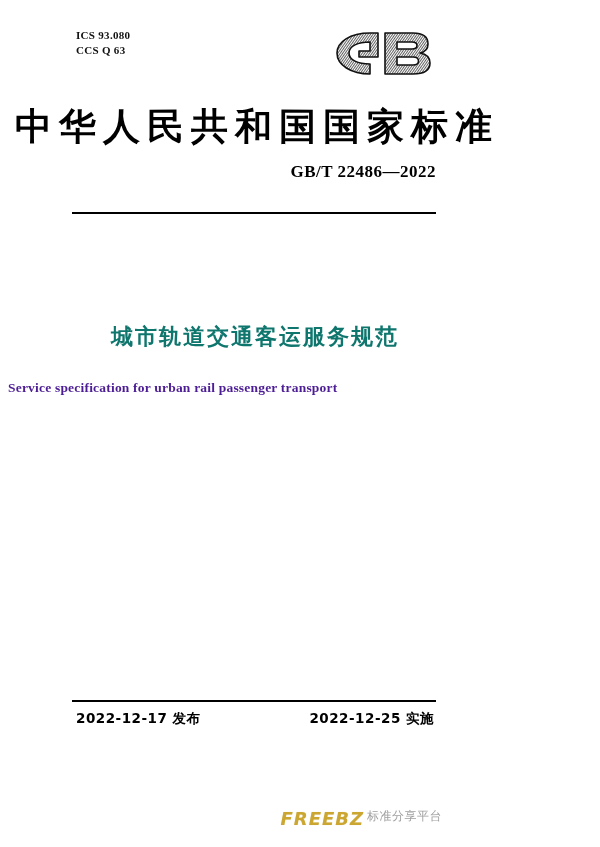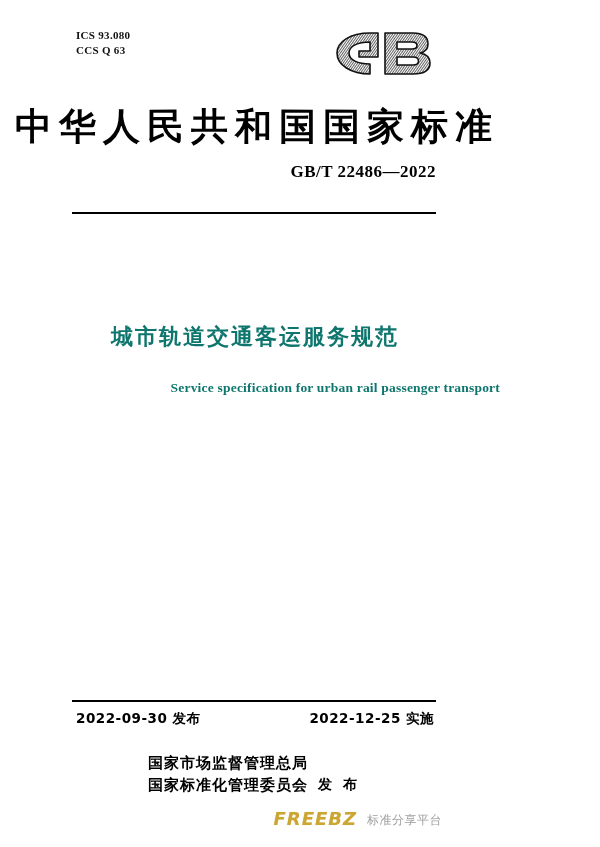--- a/index.html
+++ b/index.html
@@ -112,26 +112,26 @@
     font-weight: bold;
     font-size: 22px;
     letter-spacing: 2px;
     text-indent: 2px;
     color: #0f766e;
   }
   .doc-title-en {
     position: absolute;
     left: 0; right: 0;
     top: 380px;
-    text-align: right;
+    text-align: left;
     font-family: "Liberation Serif", serif;
     font-weight: bold;
     font-size: 13.5px;
     letter-spacing: 0.2px;
-    color: #0f766e;
+    color: #4c1d95;
   }
 
   
   .date-issue {
     position: absolute;
     left: 68px;
     top: 710px;
     font-family: "DejaVu Sans", sans-serif;
     font-weight: bold;
     font-size: 13.5px;
@@ -174,22 +174,22 @@
     letter-spacing: 3px;
     padding-bottom: 1px;
   }
 
   
   .watermark {
     position: absolute;
     right: 58px;
     bottom: 18px;
     display: flex;
-    align-items: flex-end;
-    gap: 10px;
+    align-items: flex-start;
+    gap: 3px;
     opacity: 0.95;
   }
   .wm-free {
     font-family: "DejaVu Sans", sans-serif;
     font-weight: bold;
     font-style: italic;
     font-size: 18px;
     letter-spacing: 1px;
     color: #c9a227;
     text-shadow: 0 0 1px #b8912150;
@@ -252,31 +252,22 @@
     <div class="num">GB/T 22486—2022</div>
   </div>
 
   <div class="rule-top"></div>
 
   <div class="doc-title-cn">城市轨道交通客运服务规范</div>
   <div class="doc-title-en">Service specification for urban rail passenger transport</div>
 
   <div class="rule-bottom"></div>
 
-  <div class="date-issue">2022-09-30 发布</div>
+  <div class="date-issue">2022-12-17 发布</div>
   <div class="date-impl">2022-12-25 实施</div>
 
-  <div class="publisher">
-    <span class="pub-wrap">
-      <span class="lines">
-        <div>国家市场监督管理总局</div>
-        <div>国家标准化管理委员会</div>
-      </span>
-      <span class="issue-word">发 布</span>
-    </span>
-  </div>
 
   <div class="watermark">
     <span class="wm-free">FREEBZ</span>
     <span class="wm-tag">标准分享平台</span>
   </div>
 
 </div>
 
 </body></html>

